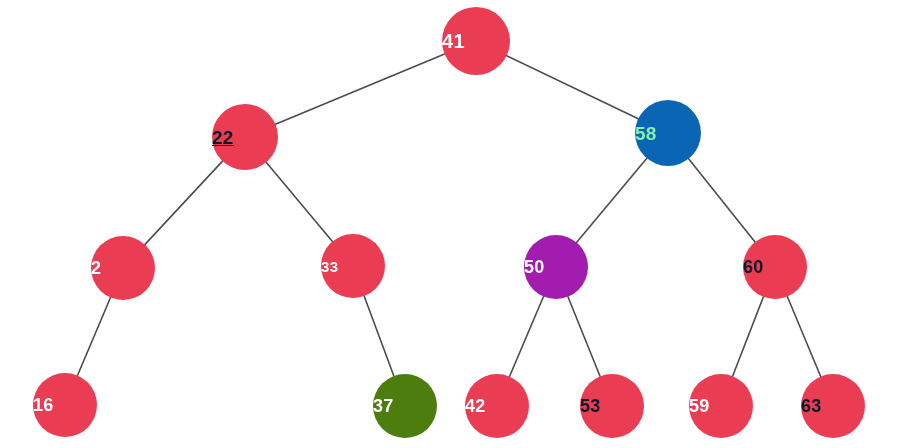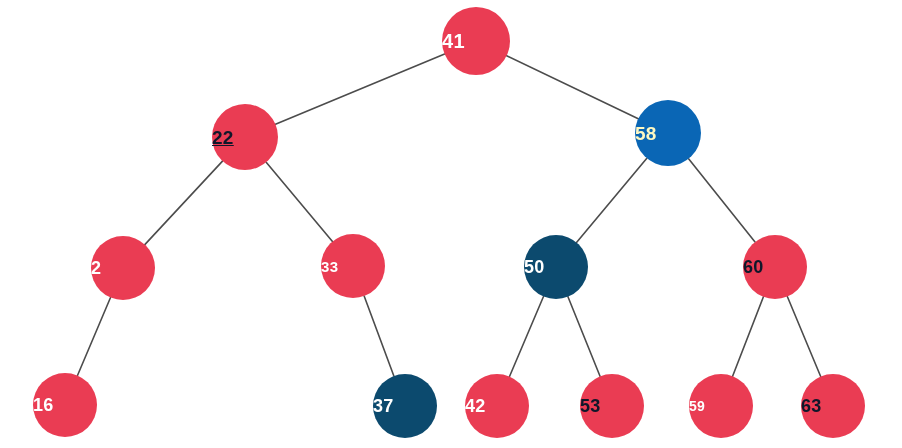--- a/index.html
+++ b/index.html
@@ -69,47 +69,47 @@
       <line x1="763.41" y1="296.83" x2="732.59" y2="376.17" class="tree-edge" stroke="#4c4c4c" stroke-width="1.6"></line>
       <line x1="787.32" y1="296.53" x2="820.68" y2="376.47" class="tree-edge" stroke="#4c4c4c" stroke-width="1.6"></line>
     </svg>
   <div id="node-layer">
       <div class="tree-node" style="left: 442px; top: 7px; width: 68px; height: 68px; background: rgb(234, 60, 83); font-size: 20px; color: rgb(255, 255, 255);">
         <span class="node-label">41</span>
       </div>
       <div class="tree-node" style="left: 212px; top: 104px; width: 66px; height: 66px; background: rgb(234, 60, 83); font-size: 19px; color: #0f172a; text-decoration: underline;">
         <span class="node-label">22</span>
       </div>
-      <div class="tree-node" style="left: 635px; top: 100px; width: 66px; height: 66px; background: rgb(10, 102, 181); font-size: 19px; color: #fef9c3;">
+      <div class="tree-node" style="left: 635px; top: 100px; width: 66px; height: 66px; background: rgb(10, 102, 181); font-size: 19px; color: #86efac;">
         <span class="node-label">58</span>
       </div>
       <div class="tree-node" style="left: 91px; top: 236px; width: 64px; height: 64px; background: rgb(234, 60, 83); font-size: 18px; color: rgb(255, 255, 255);">
         <span class="node-label">2</span>
       </div>
       <div class="tree-node" style="left: 321px; top: 234px; width: 64px; height: 64px; background: rgb(234, 60, 83); font-size: 15px; color: rgb(255, 255, 255);">
         <span class="node-label">33</span>
       </div>
-      <div class="tree-node" style="left: 524px; top: 235px; width: 64px; height: 64px; background: #0c4a6e; font-size: 18px; color: rgb(255, 255, 255);">
+      <div class="tree-node" style="left: 524px; top: 235px; width: 64px; height: 64px; background: #a21caf; font-size: 18px; color: rgb(255, 255, 255);">
         <span class="node-label">50</span>
       </div>
       <div class="tree-node" style="left: 743px; top: 235px; width: 64px; height: 64px; background: rgb(234, 60, 83); font-size: 18px; color: #0f172a;">
         <span class="node-label">60</span>
       </div>
       <div class="tree-node" style="left: 33px; top: 373px; width: 64px; height: 64px; background: rgb(234, 60, 83); font-size: 18px; color: rgb(255, 255, 255);">
         <span class="node-label">16</span>
       </div>
-      <div class="tree-node" style="left: 373px; top: 374px; width: 64px; height: 64px; background: #0c4a6e; font-size: 18px; color: rgb(255, 255, 255);">
+      <div class="tree-node" style="left: 373px; top: 374px; width: 64px; height: 64px; background: #4d7c0f; font-size: 18px; color: rgb(255, 255, 255);">
         <span class="node-label">37</span>
       </div>
       <div class="tree-node" style="left: 465px; top: 374px; width: 64px; height: 64px; background: rgb(234, 60, 83); font-size: 18px; color: rgb(255, 255, 255);">
         <span class="node-label">42</span>
       </div>
       <div class="tree-node" style="left: 580px; top: 374px; width: 64px; height: 64px; background: rgb(234, 60, 83); font-size: 18px; color: #0f172a;">
         <span class="node-label">53</span>
       </div>
-      <div class="tree-node" style="left: 689px; top: 374px; width: 64px; height: 64px; background: rgb(234, 60, 83); font-size: 14px; color: rgb(255, 255, 255);">
+      <div class="tree-node" style="left: 689px; top: 374px; width: 64px; height: 64px; background: rgb(234, 60, 83); font-size: 18px; color: rgb(255, 255, 255);">
         <span class="node-label">59</span>
       </div>
       <div class="tree-node" style="left: 801px; top: 374px; width: 64px; height: 64px; background: rgb(234, 60, 83); font-size: 18px; color: #0f172a;">
         <span class="node-label">63</span>
       </div>
     </div>
 </div>
 
 </body></html>

